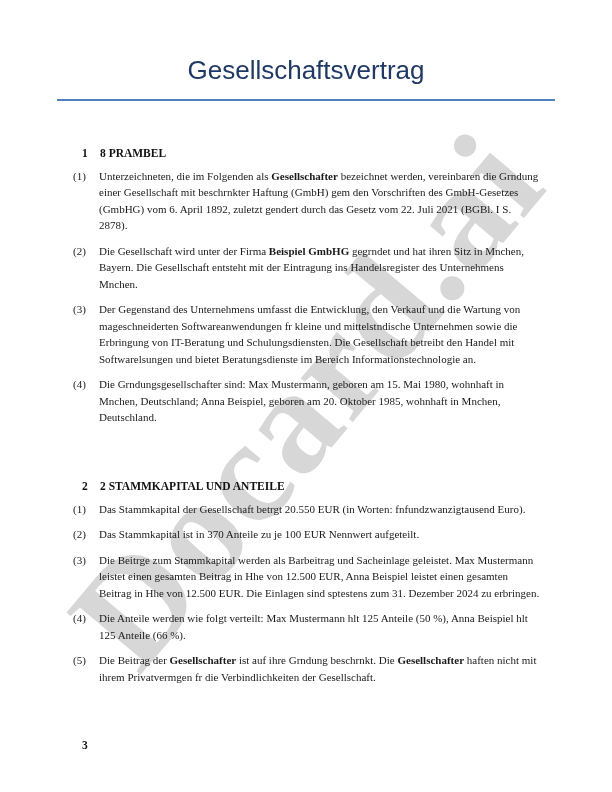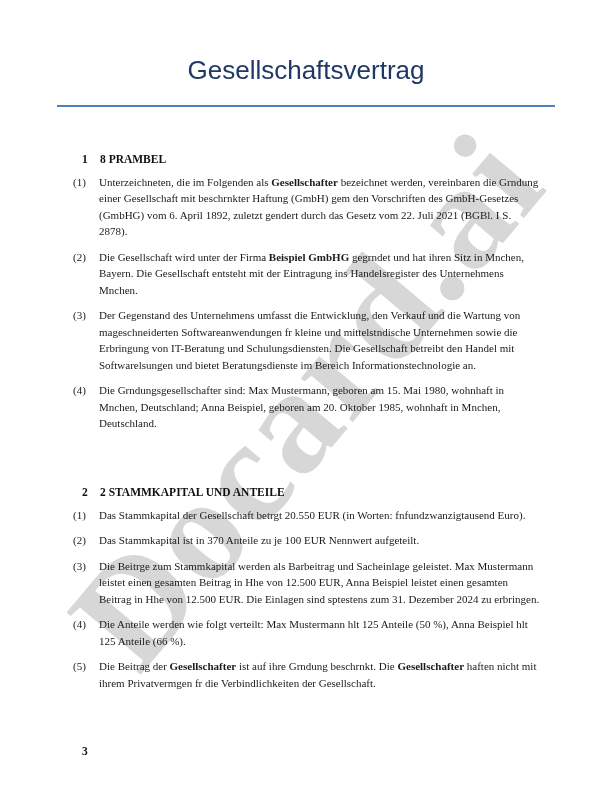--- a/index.html
+++ b/index.html
@@ -30,21 +30,21 @@
     user-select: none;
   }
   .content {
     position: relative;
     z-index: 1;
     padding: 0 72px;
   }
   .title-block {
     margin: 56px -15px 16px -15px;
     text-align: center;
-    padding-bottom: 20px;
+    padding-bottom: 14px;
     border-bottom: 2px solid #4f81bd;
   }
   .doc-title {
     font-family: "Liberation Sans", sans-serif;
     font-size: 26px;
     font-weight: 400;
     color: #1f3864;
     line-height: 1.1;
   }
   .section-heading {

